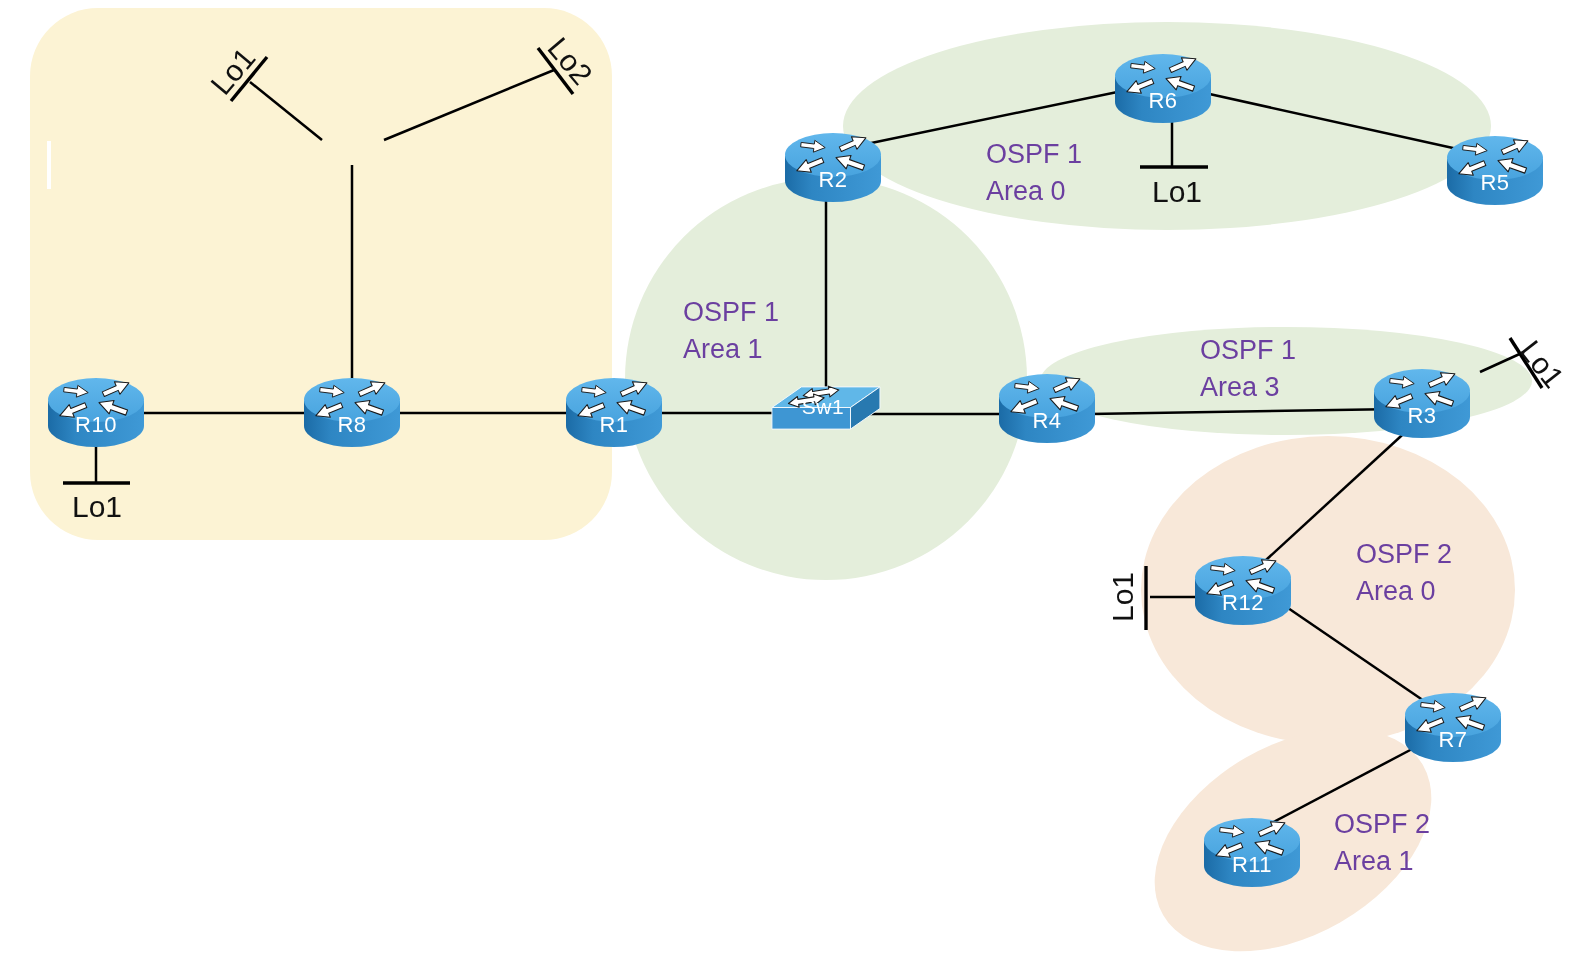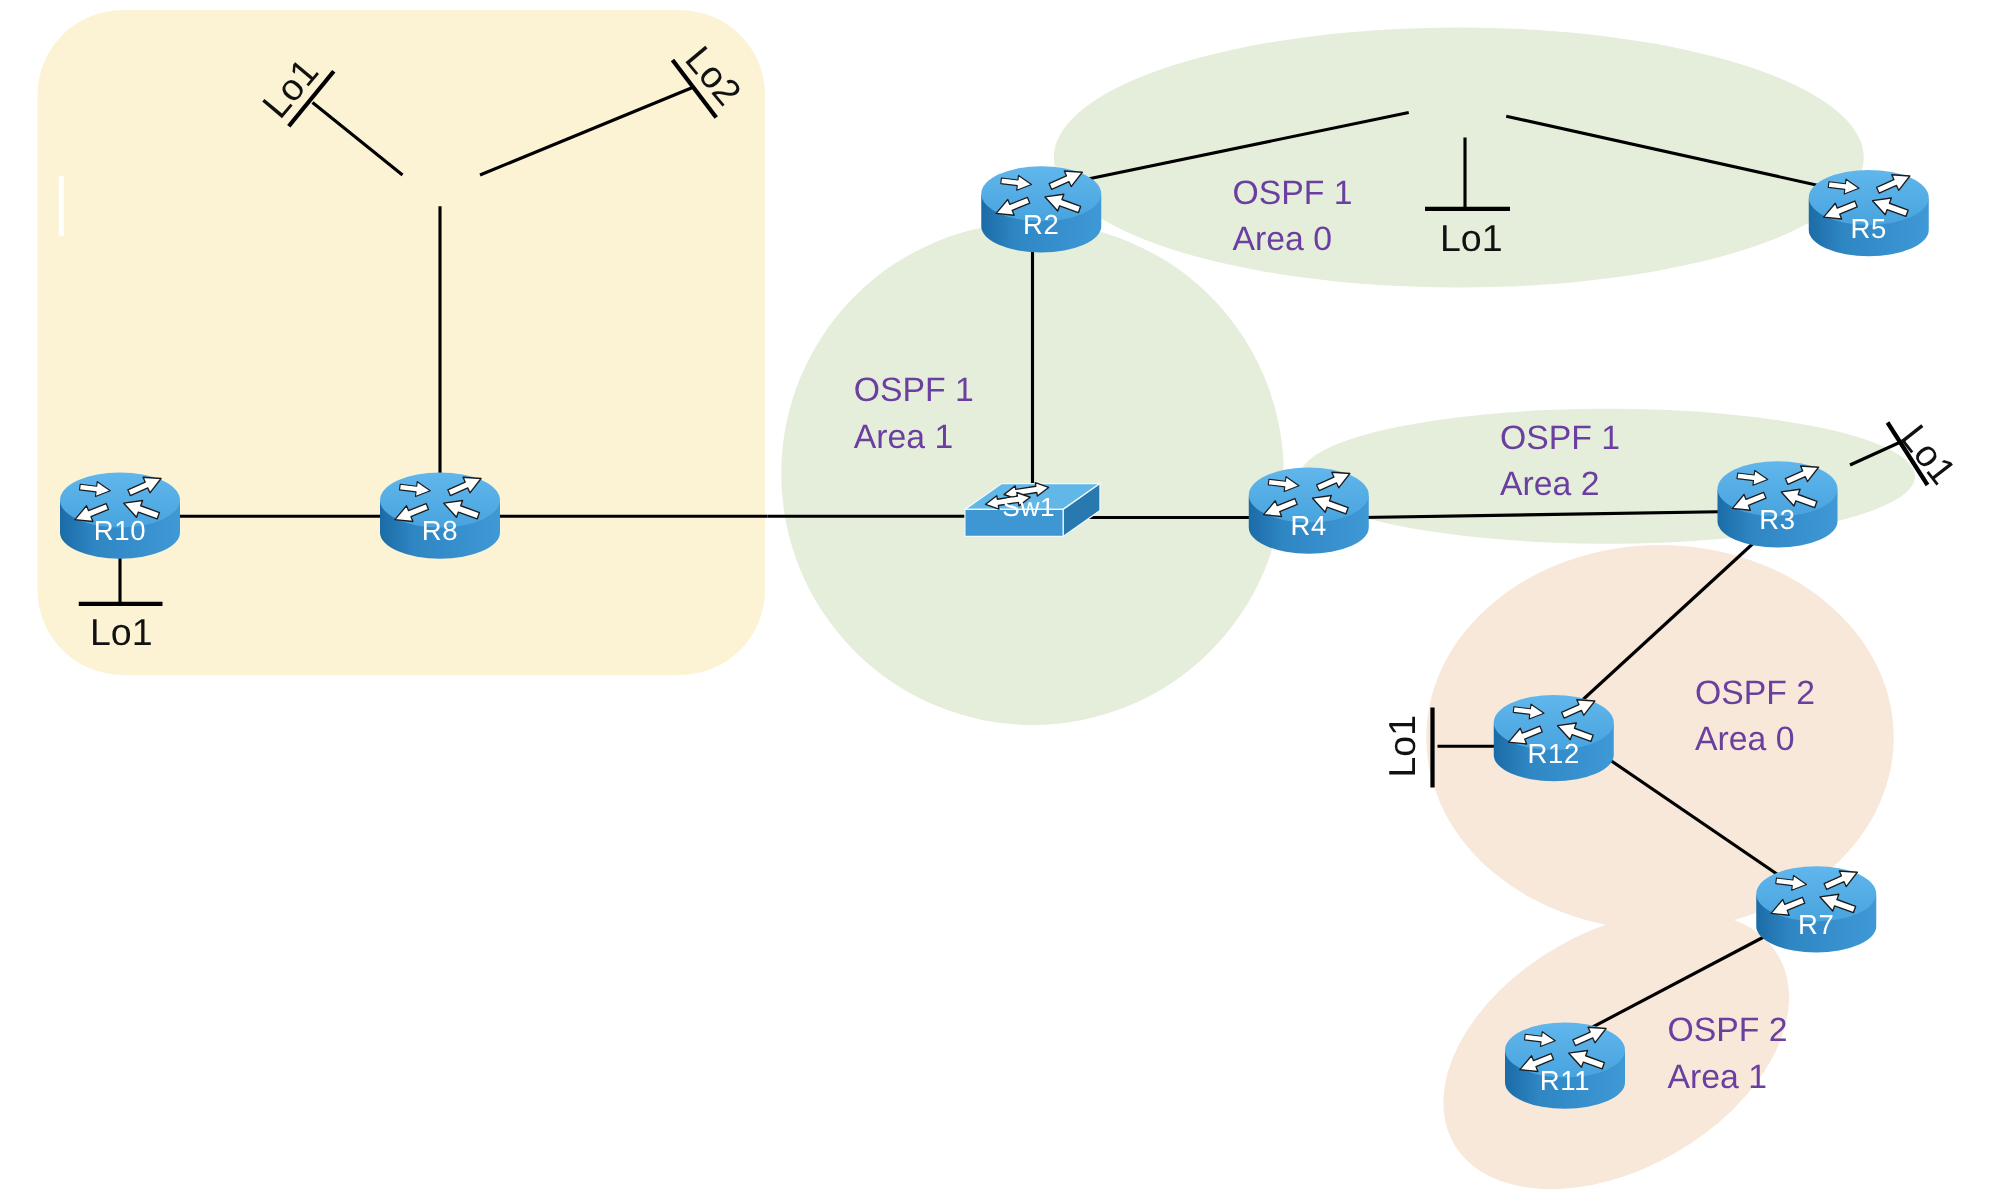--- a/index.html
+++ b/index.html
@@ -120,25 +120,37 @@
         <use href="#sym-router"></use>
       </svg>
     <span class="nlabel">R10</span>
   </div>
   <div class="node router" style="left:302px;top:377px;">
     <svg viewBox="0 0 100 72">
         <use href="#sym-router"></use>
       </svg>
     <span class="nlabel">R8</span>
   </div>
+  <div class="node router" style="left:564px;top:377px;">
+    <svg viewBox="0 0 100 72">
+        <use href="#sym-router"></use>
+      </svg>
+    <span class="nlabel">R1</span>
+  </div>
   <div class="node router" style="left:783px;top:132px;">
     <svg viewBox="0 0 100 72">
         <use href="#sym-router"></use>
       </svg>
     <span class="nlabel">R2</span>
+  </div>
+  <div class="node router" style="left:1113px;top:53px;">
+    <svg viewBox="0 0 100 72">
+        <use href="#sym-router"></use>
+      </svg>
+    <span class="nlabel">R6</span>
   </div>
   <div class="node router" style="left:1445px;top:135px;text-decoration:underline;">
     <svg viewBox="0 0 100 72">
         <use href="#sym-router"></use>
       </svg>
     <span class="nlabel">R5</span>
   </div>
   <div class="node router" style="left:997px;top:373px;">
     <svg viewBox="0 0 100 72">
         <use href="#sym-router"></use>
@@ -182,21 +194,21 @@
     <div>Area 1</div>
   </div>
 
   <div class="arealbl" style="left:986px;top:136px;">
     <div>OSPF 1</div>
     <div>Area 0</div>
   </div>
 
   <div class="arealbl" style="left:1200px;top:332px;">
     <div>OSPF 1</div>
-    <div>Area 2</div>
+    <div>Area 3</div>
   </div>
 
   <div class="arealbl" style="left:1356px;top:536px;">
     <div>OSPF 2</div>
     <div>Area 0</div>
   </div>
 
   <div class="arealbl" style="left:1334px;top:806px;">
     <div>OSPF 2</div>
     <div>Area 1</div>

